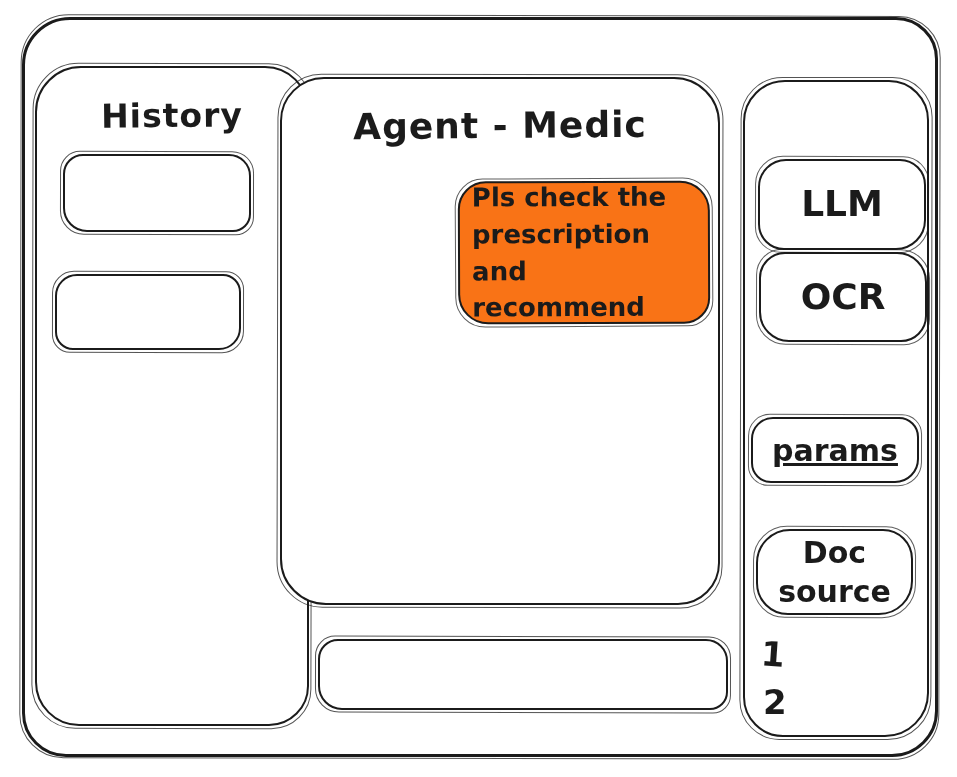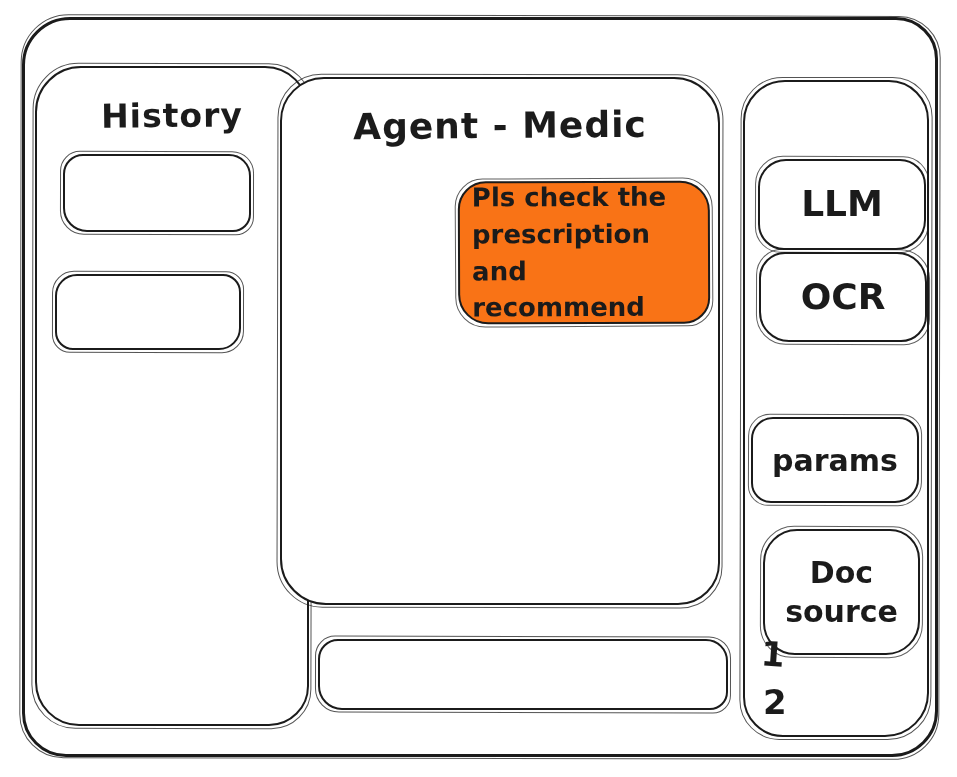--- a/index.html
+++ b/index.html
@@ -161,27 +161,28 @@
     margin-top: 20px;
   }
   .btn-ocr {
     left: 14px; top: 170px;
     width: 168px; height: 90px;
     border-radius: 26px 30px 26px 30px;
     font-size: 36px;
   }
   .btn-params {
     left: 6px; top: 335px;
-    width: 168px; height: 86px;
+    width: 168px; height: 66px;
     border-radius: 22px 20px 24px 20px;
     font-size: 30px;
+    text-decoration: underline;
   }
   .btn-docsource {
-    left: 18px; top: 447px;
-    width: 157px; height: 126px;
+    left: 11px; top: 447px;
+    width: 157px; height: 86px;
     border-radius: 34px 30px 34px 32px;
     font-size: 30px;
   }
   .doc-num {
     position: absolute;
     font-weight: bold;
     font-size: 34px;
   }
   .doc-num.n1 { left: 16px; top: 552px; transform: rotate(4deg); }
   .doc-num.n2 { left: 18px; top: 600px; }

